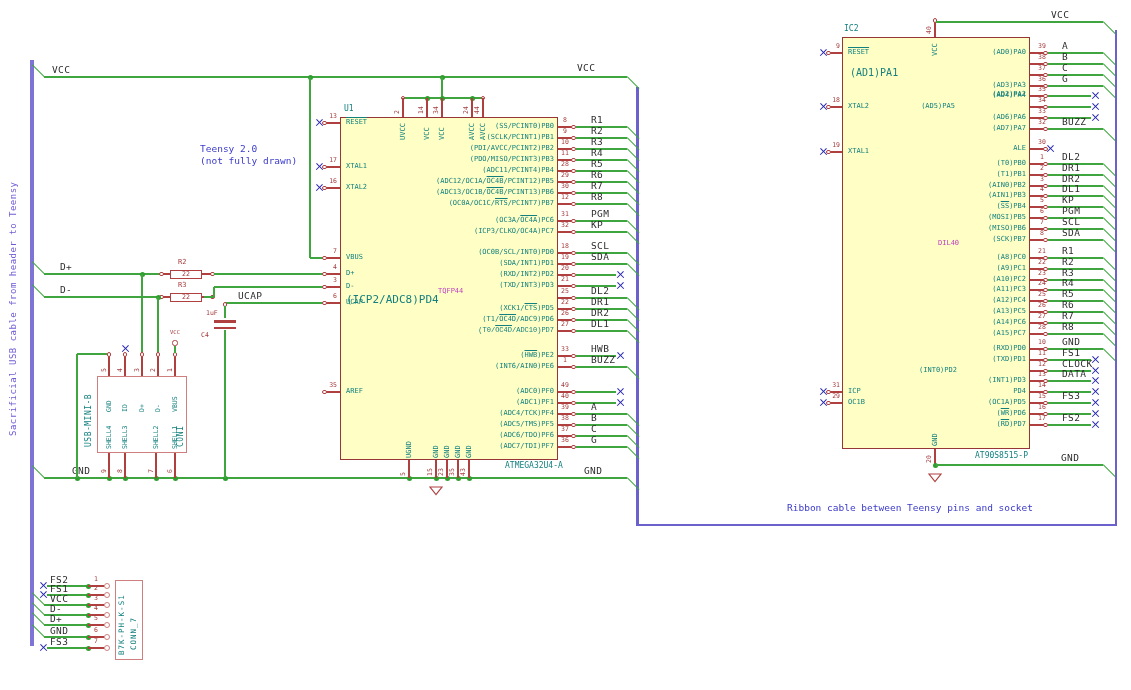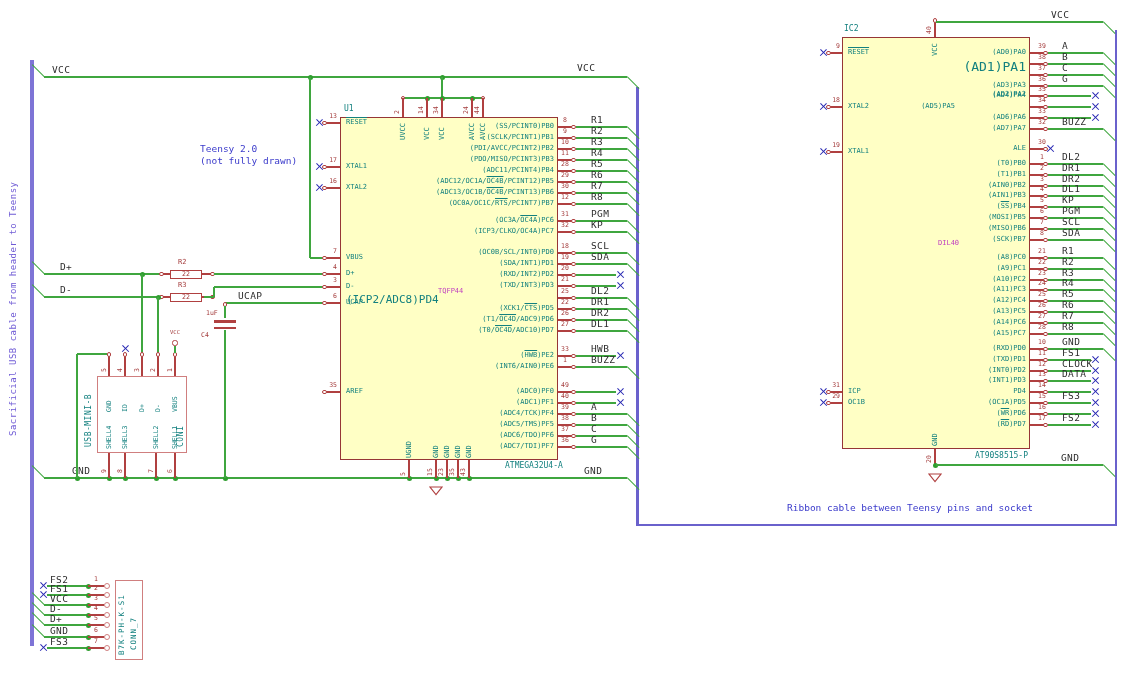--- a/index.html
+++ b/index.html
@@ -285,21 +285,21 @@
     <div class="abs" style="left: 558px; top: 319.4px; width: 14px; height: 1.2px; background: rgb(176, 64, 64);"></div>
     <div class="abs" style="left: 571.3px; top: 317.8px; width: 4.4px; height: 4.4px; border: 1px solid rgb(176, 64, 64); border-radius: 50%; background: rgb(255, 255, 255);"></div>
     <div class="t abs" style="left: 553px; top: 310px; font-size: 6.5px; color: rgb(165, 62, 62); letter-spacing: 0px; width: 24px; text-align: center;">26</div>
     <div class="t abs" style="left: 346px; top: 316px; font-size: 7px; color: rgb(19, 128, 127); letter-spacing: 0px; width: 208px; text-align: right;">(T1/<span class="ov">OC4D</span>/ADC9)PD6</div>
     <div class="abs" style="left: 576px; top: 319.3px; width: 51px; height: 1.4px; background: rgb(63, 166, 63);"></div>
     <div class="abs" style="left: 627px; top: 319.3px; width: 16.8px; height: 1.4px; background: rgb(63, 166, 63); transform: rotate(45deg); transform-origin: 0px 50%;"></div>
     <div class="t net abs" style="left: 591px; top: 308px; font-size: 9.5px; color: rgb(46, 46, 46); letter-spacing: 0.4px;">DR2</div>
     <div class="abs" style="left: 558px; top: 330.4px; width: 14px; height: 1.2px; background: rgb(176, 64, 64);"></div>
     <div class="abs" style="left: 571.3px; top: 328.8px; width: 4.4px; height: 4.4px; border: 1px solid rgb(176, 64, 64); border-radius: 50%; background: rgb(255, 255, 255);"></div>
     <div class="t abs" style="left: 553px; top: 321px; font-size: 6.5px; color: rgb(165, 62, 62); letter-spacing: 0px; width: 24px; text-align: center;">27</div>
-    <div class="t abs" style="left: 346px; top: 327px; font-size: 7px; color: rgb(19, 128, 127); letter-spacing: 0px; width: 208px; text-align: right;">(T0/<span class="ov">OC4D</span>/ADC10)PD7</div>
+    <div class="t abs" style="left: 346px; top: 327px; font-size: 7px; color: rgb(19, 128, 127); letter-spacing: 0px; width: 208px; text-align: right; font-family: Liberation Mono, monospace;">(T0/<span class="ov">OC4D</span>/ADC10)PD7</div>
     <div class="abs" style="left: 576px; top: 330.3px; width: 51px; height: 1.4px; background: rgb(63, 166, 63);"></div>
     <div class="abs" style="left: 627px; top: 330.3px; width: 16.8px; height: 1.4px; background: rgb(63, 166, 63); transform: rotate(45deg); transform-origin: 0px 50%;"></div>
     <div class="t net abs" style="left: 591px; top: 319px; font-size: 9.5px; color: rgb(46, 46, 46); letter-spacing: 0.4px;">DL1</div>
     <div class="abs" style="left: 558px; top: 355.4px; width: 14px; height: 1.2px; background: rgb(176, 64, 64);"></div>
     <div class="abs" style="left: 571.3px; top: 353.8px; width: 4.4px; height: 4.4px; border: 1px solid rgb(176, 64, 64); border-radius: 50%; background: rgb(255, 255, 255);"></div>
     <div class="t abs" style="left: 553px; top: 346px; font-size: 6.5px; color: rgb(165, 62, 62); letter-spacing: 0px; width: 24px; text-align: center;">33</div>
     <div class="t abs" style="left: 346px; top: 352px; font-size: 7px; color: rgb(19, 128, 127); letter-spacing: 0px; width: 208px; text-align: right;">(<span class="ov">HWB</span>)PE2</div>
     <div class="abs" style="left: 576px; top: 355.3px; width: 40px; height: 1.4px; background: rgb(63, 166, 63);"></div>
     <div class="xmark abs" style="left: 616px; top: 352px;"></div>
     <div class="t net abs" style="left: 591px; top: 344px; font-size: 9.5px; color: rgb(46, 46, 46); letter-spacing: 0.4px;">HWB</div>
@@ -399,21 +399,21 @@
     <div class="abs" style="left: 1030px; top: 52.4px; width: 14px; height: 1.2px; background: rgb(176, 64, 64);"></div>
     <div class="abs" style="left: 1043.3px; top: 50.8px; width: 4.4px; height: 4.4px; border: 1px solid rgb(176, 64, 64); border-radius: 50%; background: rgb(255, 255, 255);"></div>
     <div class="t abs" style="left: 1030px; top: 43px; font-size: 6.5px; color: rgb(165, 62, 62); letter-spacing: 0px; width: 24px; text-align: center;">39</div>
     <div class="t abs" style="left: 850px; top: 49px; font-size: 7px; color: rgb(19, 128, 127); letter-spacing: 0px; width: 176px; text-align: right;">(AD0)PA0</div>
     <div class="abs" style="left: 1048px; top: 52.3px; width: 55px; height: 1.4px; background: rgb(63, 166, 63);"></div>
     <div class="abs" style="left: 1103px; top: 52.3px; width: 16.8px; height: 1.4px; background: rgb(63, 166, 63); transform: rotate(45deg); transform-origin: 0px 50%;"></div>
     <div class="t net abs" style="left: 1062px; top: 41px; font-size: 9.5px; color: rgb(46, 46, 46); letter-spacing: 0.4px;">A</div>
     <div class="abs" style="left: 1030px; top: 63.4px; width: 14px; height: 1.2px; background: rgb(176, 64, 64);"></div>
     <div class="abs" style="left: 1043.3px; top: 61.8px; width: 4.4px; height: 4.4px; border: 1px solid rgb(176, 64, 64); border-radius: 50%; background: rgb(255, 255, 255);"></div>
     <div class="t abs" style="left: 1030px; top: 54px; font-size: 6.5px; color: rgb(165, 62, 62); letter-spacing: 0px; width: 24px; text-align: center;">38</div>
-    <div class="t abs" style="left: 850px; top: 60px; font-size: 13px; color: rgb(19, 128, 127); letter-spacing: 0px; width: 176px; text-align: right;">(AD1)PA1</div>
+    <div class="t abs" style="left: 850px; top: 68px; font-size: 10px; color: rgb(19, 128, 127); letter-spacing: 0px; width: 176px; text-align: left;">(AD1)PA1</div>
     <div class="abs" style="left: 1048px; top: 63.3px; width: 55px; height: 1.4px; background: rgb(63, 166, 63);"></div>
     <div class="abs" style="left: 1103px; top: 63.3px; width: 16.8px; height: 1.4px; background: rgb(63, 166, 63); transform: rotate(45deg); transform-origin: 0px 50%;"></div>
     <div class="t net abs" style="left: 1062px; top: 52px; font-size: 9.5px; color: rgb(46, 46, 46); letter-spacing: 0.4px;">B</div>
     <div class="abs" style="left: 1030px; top: 74.4px; width: 14px; height: 1.2px; background: rgb(176, 64, 64);"></div>
     <div class="abs" style="left: 1043.3px; top: 72.8px; width: 4.4px; height: 4.4px; border: 1px solid rgb(176, 64, 64); border-radius: 50%; background: rgb(255, 255, 255);"></div>
     <div class="t abs" style="left: 1030px; top: 65px; font-size: 6.5px; color: rgb(165, 62, 62); letter-spacing: 0px; width: 24px; text-align: center;">37</div>
     <div class="t abs" style="left: 850px; top: 71px; font-size: 7px; color: rgb(19, 128, 127); letter-spacing: 0px; width: 176px; text-align: right; margin-top: 20px;">(AD2)PA2</div>
     <div class="abs" style="left: 1048px; top: 74.3px; width: 55px; height: 1.4px; background: rgb(63, 166, 63);"></div>
     <div class="abs" style="left: 1103px; top: 74.3px; width: 16.8px; height: 1.4px; background: rgb(63, 166, 63); transform: rotate(45deg); transform-origin: 0px 50%;"></div>
     <div class="t net abs" style="left: 1062px; top: 63px; font-size: 9.5px; color: rgb(46, 46, 46); letter-spacing: 0.4px;">C</div>
@@ -576,21 +576,21 @@
     <div class="abs" style="left: 1030px; top: 359.4px; width: 14px; height: 1.2px; background: rgb(176, 64, 64);"></div>
     <div class="abs" style="left: 1043.3px; top: 357.8px; width: 4.4px; height: 4.4px; border: 1px solid rgb(176, 64, 64); border-radius: 50%; background: rgb(255, 255, 255);"></div>
     <div class="t abs" style="left: 1030px; top: 350px; font-size: 6.5px; color: rgb(165, 62, 62); letter-spacing: 0px; width: 24px; text-align: center;">11</div>
     <div class="t abs" style="left: 850px; top: 356px; font-size: 7px; color: rgb(19, 128, 127); letter-spacing: 0px; width: 176px; text-align: right;">(TXD)PD1</div>
     <div class="abs" style="left: 1048px; top: 359.3px; width: 43px; height: 1.4px; background: rgb(63, 166, 63);"></div>
     <div class="xmark abs" style="left: 1091px; top: 356px;"></div>
     <div class="t net abs" style="left: 1062px; top: 348px; font-size: 9.5px; color: rgb(46, 46, 46); letter-spacing: 0.4px;">FS1</div>
     <div class="abs" style="left: 1030px; top: 370.4px; width: 14px; height: 1.2px; background: rgb(176, 64, 64);"></div>
     <div class="abs" style="left: 1043.3px; top: 368.8px; width: 4.4px; height: 4.4px; border: 1px solid rgb(176, 64, 64); border-radius: 50%; background: rgb(255, 255, 255);"></div>
     <div class="t abs" style="left: 1030px; top: 361px; font-size: 6.5px; color: rgb(165, 62, 62); letter-spacing: 0px; width: 24px; text-align: center;">12</div>
-    <div class="t abs" style="left: 850px; top: 367px; font-size: 7px; color: rgb(19, 128, 127); letter-spacing: 0px; width: 176px; text-align: right;">(INT0)PD2</div>
+    <div class="t abs" style="left: 850px; top: 367px; font-size: 7px; color: rgb(19, 128, 127); letter-spacing: 0px; width: 176px; text-align: center;">(INT0)PD2</div>
     <div class="abs" style="left: 1048px; top: 370.3px; width: 43px; height: 1.4px; background: rgb(63, 166, 63);"></div>
     <div class="xmark abs" style="left: 1091px; top: 367px;"></div>
     <div class="t net abs" style="left: 1062px; top: 359px; font-size: 9.5px; color: rgb(46, 46, 46); letter-spacing: 0.4px;">CLOCK</div>
     <div class="abs" style="left: 1030px; top: 380.4px; width: 14px; height: 1.2px; background: rgb(176, 64, 64);"></div>
     <div class="abs" style="left: 1043.3px; top: 378.8px; width: 4.4px; height: 4.4px; border: 1px solid rgb(176, 64, 64); border-radius: 50%; background: rgb(255, 255, 255);"></div>
     <div class="t abs" style="left: 1030px; top: 371px; font-size: 6.5px; color: rgb(165, 62, 62); letter-spacing: 0px; width: 24px; text-align: center;">13</div>
     <div class="t abs" style="left: 850px; top: 377px; font-size: 7px; color: rgb(19, 128, 127); letter-spacing: 0px; width: 176px; text-align: right;">(INT1)PD3</div>
     <div class="abs" style="left: 1048px; top: 380.3px; width: 43px; height: 1.4px; background: rgb(63, 166, 63);"></div>
     <div class="xmark abs" style="left: 1091px; top: 377px;"></div>
     <div class="t net abs" style="left: 1062px; top: 369px; font-size: 9.5px; color: rgb(46, 46, 46); letter-spacing: 0.4px;">DATA</div>

